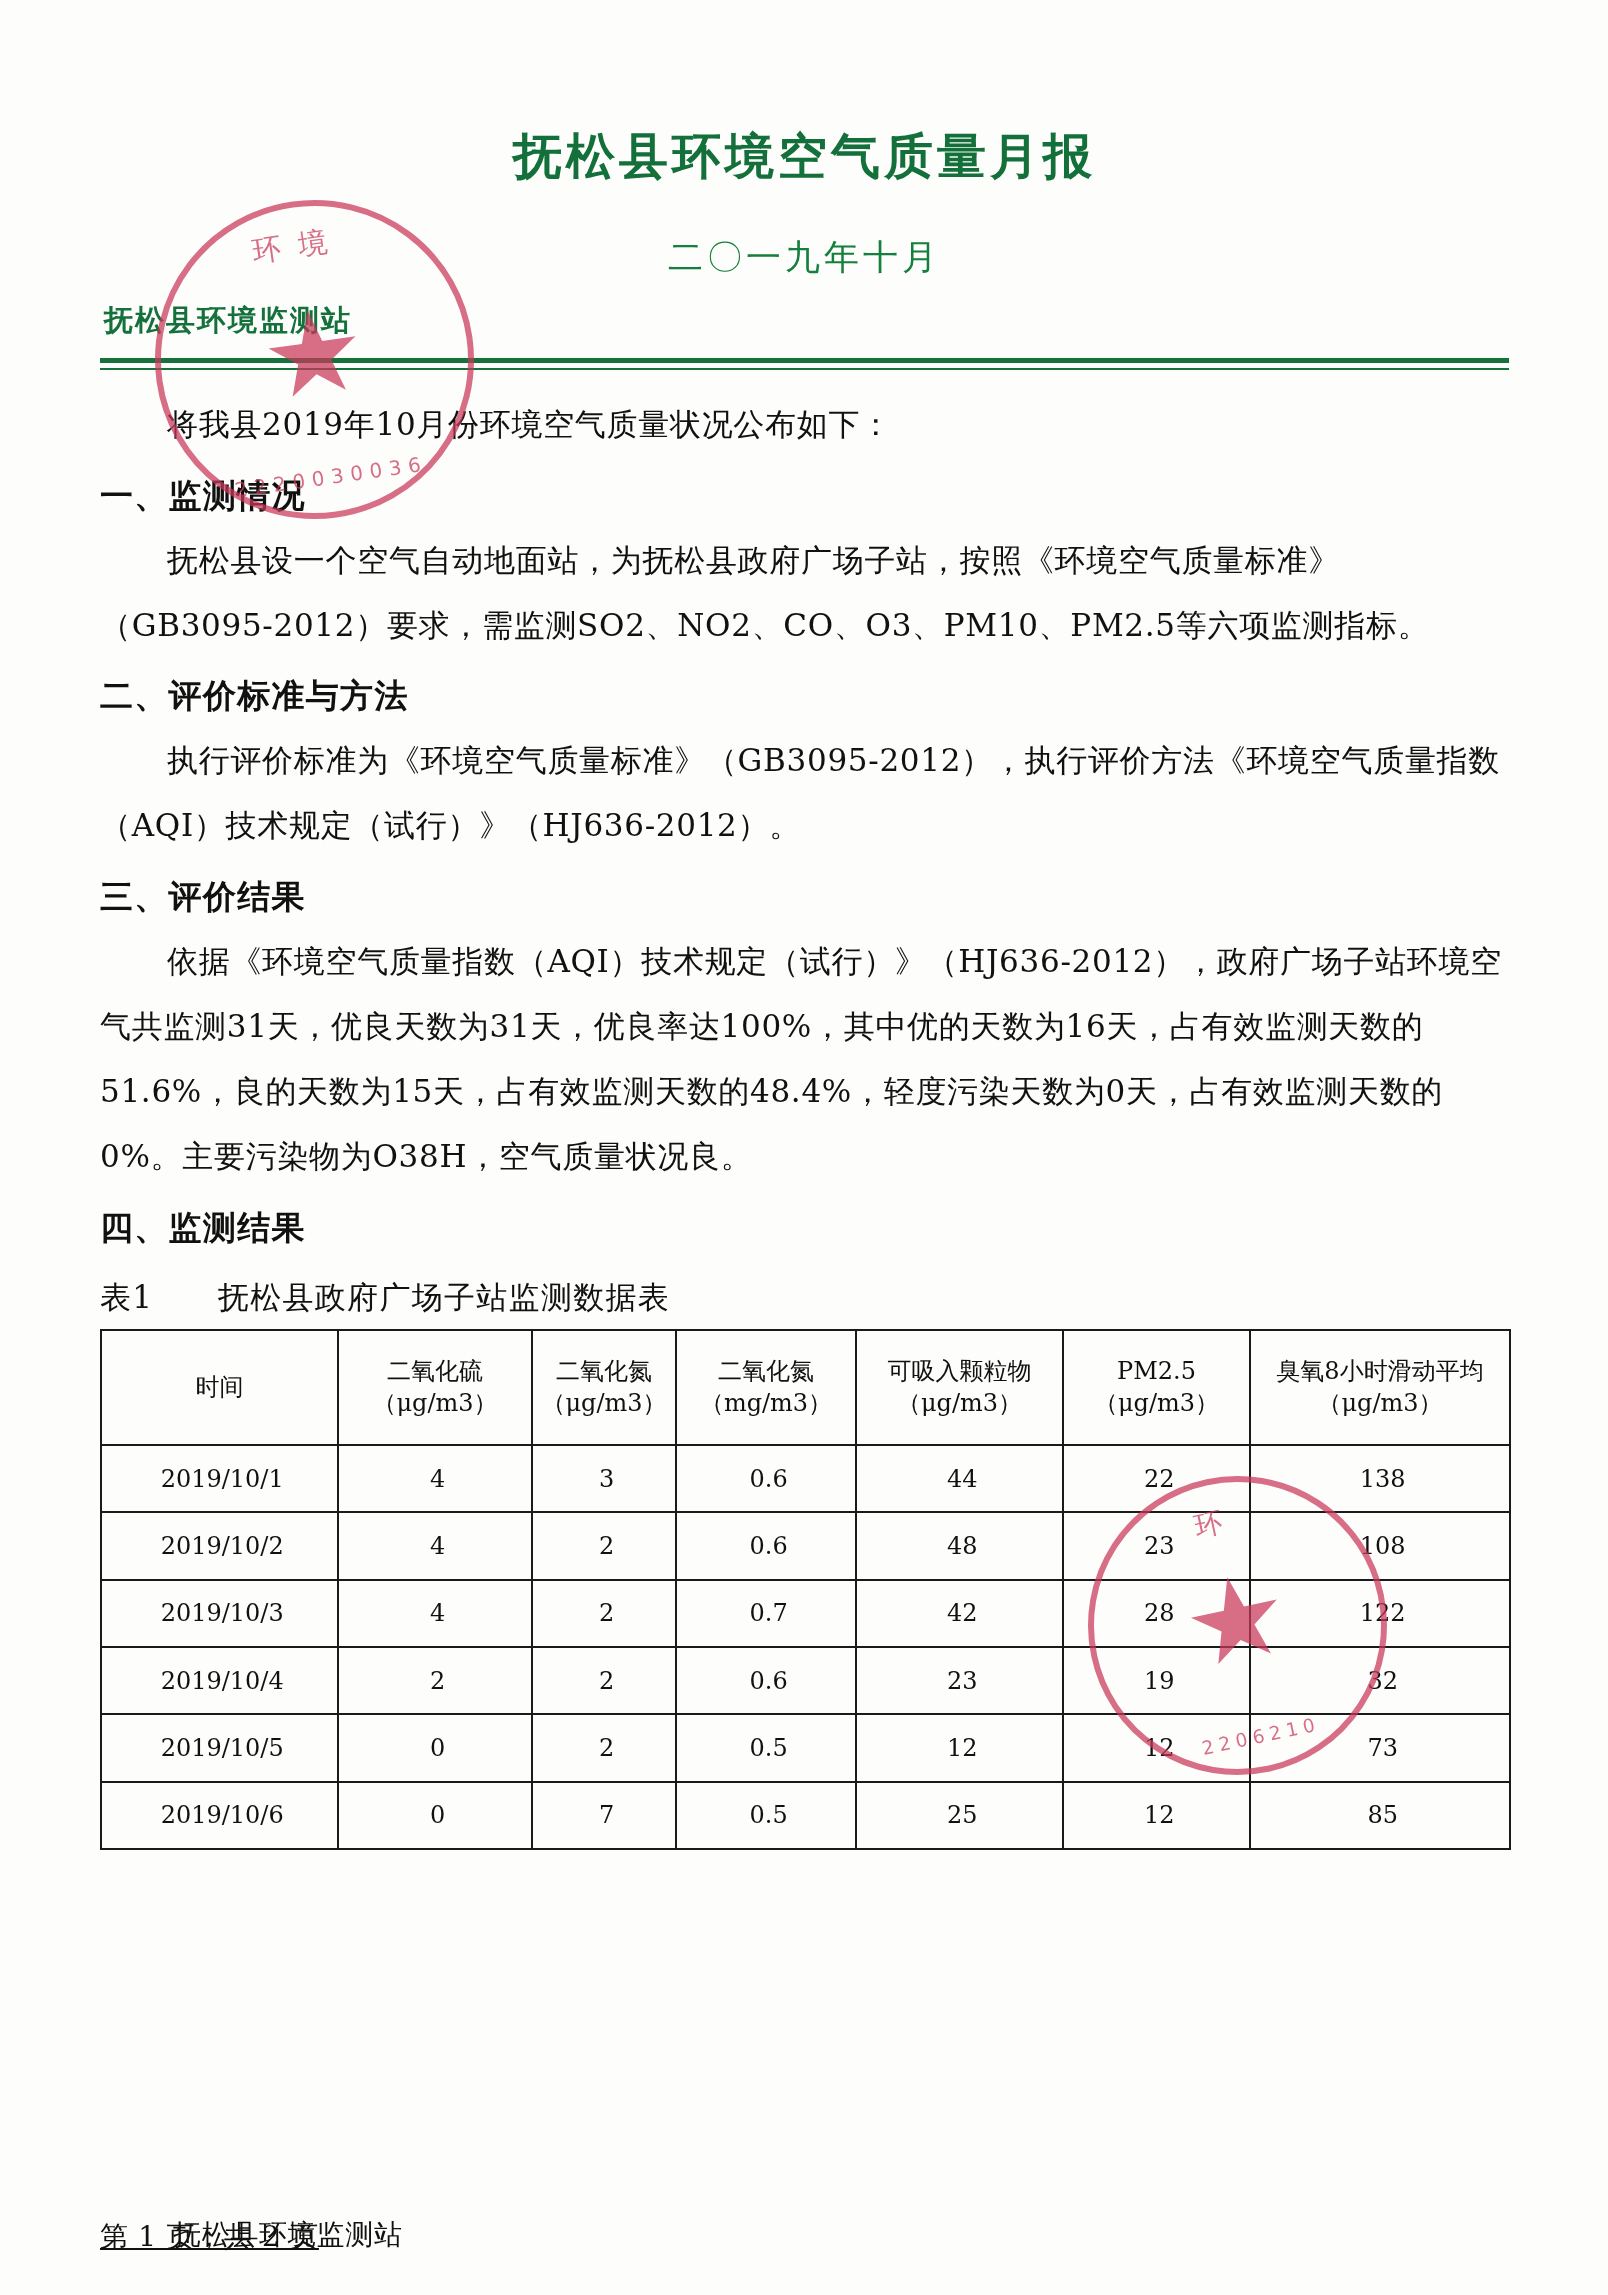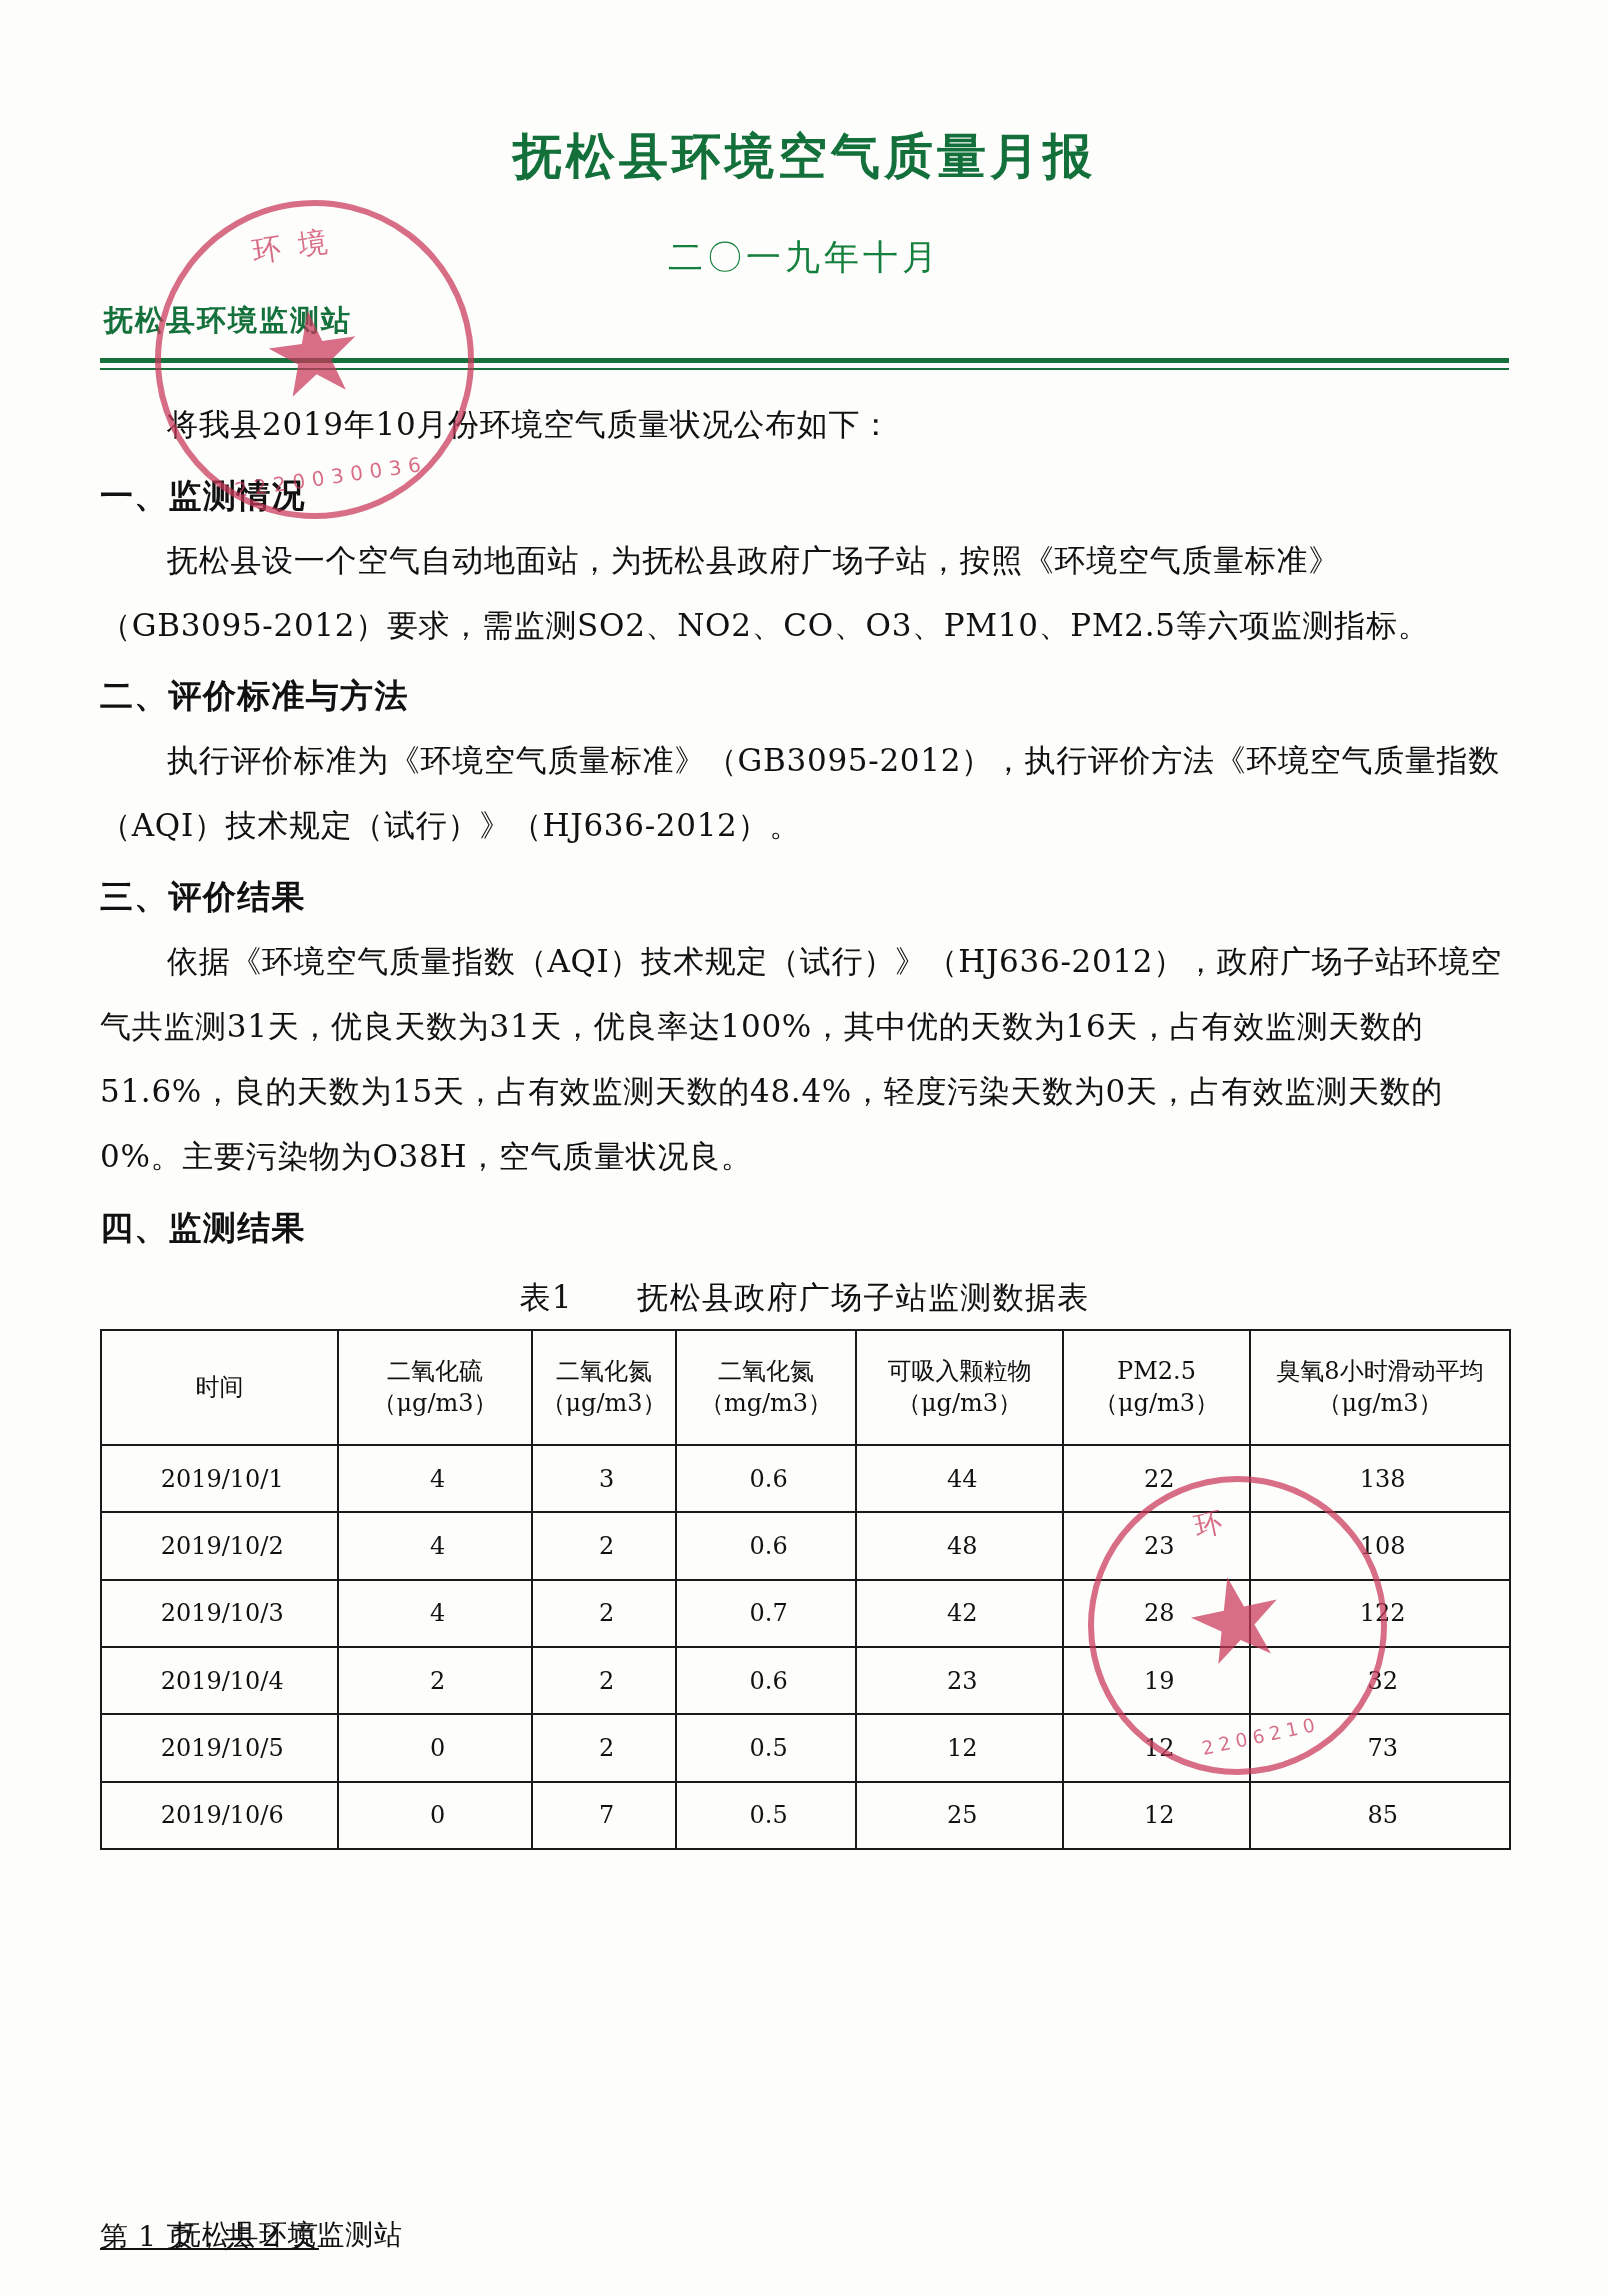--- a/index.html
+++ b/index.html
@@ -92,21 +92,20 @@
     margin: 6.7px 0 0 0;
     font-size: 33px;
     line-height: 64px;
     font-weight: bold;
     letter-spacing: 1.3px;
     font-family: "DejaVu Sans", "Liberation Sans", sans-serif;
   }
   
   .table-caption {
     margin: 17.4px 0 9.4px 0;
-    text-align: center;
     font-size: 31px;
     letter-spacing: 1.3px;
   }
   table.data {
     border-collapse: collapse;
     width: 1409px;
     table-layout: fixed;
     margin-top: 2.7px;
   }
   table.data th, table.data td {

